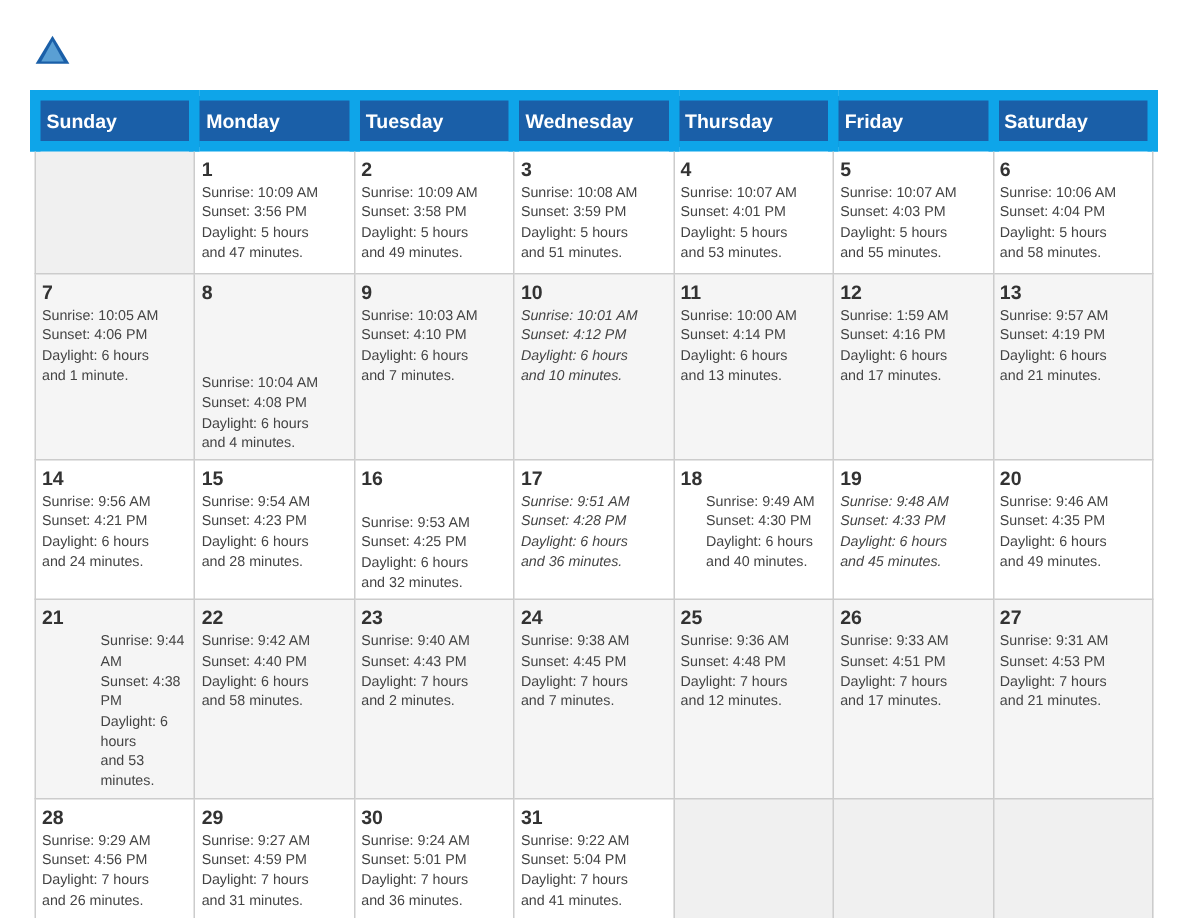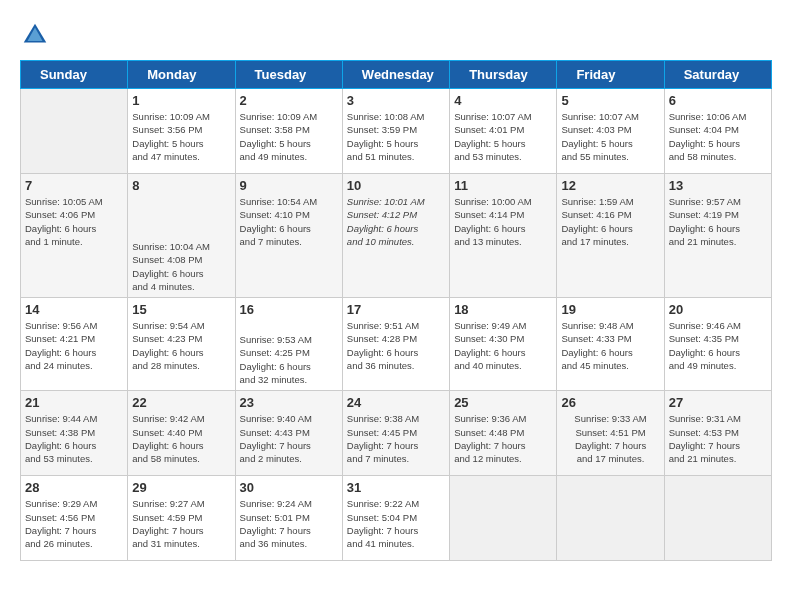--- a/index.html
+++ b/index.html
@@ -51,23 +51,23 @@
     table {
       width: 100%;
       border-collapse: collapse;
       table-layout: fixed;
     }
     th {
       background-color: #1a5fa8;
       color: #fff;
       font-size: 13px;
       font-weight: bold;
-      padding: 6px 19px;
+      padding: 6px 4px;
       text-align: left;
-      border: 1px solid #0ea5e9;
+      border: 7px solid #0ea5e9;
     }
     td {
       vertical-align: top;
       border: 1px solid #ccc;
       padding: 4px;
       font-size: 10px;
       color: #333;
       height: 85px;
       background: #fff;
     }
@@ -183,21 +183,21 @@
         </td>
         <td>
           <span class="day-number">8</span>
           <div class="day-info" style="white-space: pre-line; margin-top: 47px;">Sunrise: 10:04 AM
 Sunset: 4:08 PM
 Daylight: 6 hours
 and 4 minutes.</div>
         </td>
         <td>
           <span class="day-number">9</span>
-          <div class="day-info" style="white-space: pre-line;">Sunrise: 10:54 AM
+          <div class="day-info" style="white-space: pre-line;">Sunrise: 10:03 AM
 Sunset: 4:10 PM
 Daylight: 6 hours
 and 7 minutes.</div>
         </td>
         <td>
           <span class="day-number">10</span>
           <div class="day-info" style="white-space: pre-line; font-style: italic;">Sunrise: 10:01 AM
 Sunset: 4:12 PM
 Daylight: 6 hours
 and 10 minutes.</div>
@@ -241,51 +241,51 @@
         </td>
         <td>
           <span class="day-number">16</span>
           <div class="day-info" style="white-space: pre-line; margin-top: 16px;">Sunrise: 9:53 AM
 Sunset: 4:25 PM
 Daylight: 6 hours
 and 32 minutes.</div>
         </td>
         <td>
           <span class="day-number">17</span>
-          <div class="day-info" style="white-space: pre-line;">Sunrise: 9:51 AM
+          <div class="day-info" style="white-space: pre-line; font-style: italic;">Sunrise: 9:51 AM
 Sunset: 4:28 PM
 Daylight: 6 hours
 and 36 minutes.</div>
         </td>
         <td>
           <span class="day-number">18</span>
-          <div class="day-info" style="white-space: pre-line;">Sunrise: 9:49 AM
+          <div class="day-info" style="white-space: pre-line; margin-left: 17px;">Sunrise: 9:49 AM
 Sunset: 4:30 PM
 Daylight: 6 hours
 and 40 minutes.</div>
         </td>
         <td>
           <span class="day-number">19</span>
-          <div class="day-info" style="white-space: pre-line;">Sunrise: 9:48 AM
+          <div class="day-info" style="white-space: pre-line; font-style: italic;">Sunrise: 9:48 AM
 Sunset: 4:33 PM
 Daylight: 6 hours
 and 45 minutes.</div>
         </td>
         <td>
           <span class="day-number">20</span>
           <div class="day-info" style="white-space: pre-line;">Sunrise: 9:46 AM
 Sunset: 4:35 PM
 Daylight: 6 hours
 and 49 minutes.</div>
         </td>
       </tr>
       <tr>
         <td>
           <span class="day-number">21</span>
-          <div class="day-info" style="white-space: pre-line;">Sunrise: 9:44 AM
+          <div class="day-info" style="white-space: pre-line; margin-left: 39px;">Sunrise: 9:44 AM
 Sunset: 4:38 PM
 Daylight: 6 hours
 and 53 minutes.</div>
         </td>
         <td>
           <span class="day-number">22</span>
           <div class="day-info" style="white-space: pre-line;">Sunrise: 9:42 AM
 Sunset: 4:40 PM
 Daylight: 6 hours
 and 58 minutes.</div>
@@ -306,21 +306,21 @@
         </td>
         <td>
           <span class="day-number">25</span>
           <div class="day-info" style="white-space: pre-line;">Sunrise: 9:36 AM
 Sunset: 4:48 PM
 Daylight: 7 hours
 and 12 minutes.</div>
         </td>
         <td>
           <span class="day-number">26</span>
-          <div class="day-info" style="white-space: pre-line; text-align: center;">Sunrise: 9:33 AM
+          <div class="day-info" style="white-space: pre-line;">Sunrise: 9:33 AM
 Sunset: 4:51 PM
 Daylight: 7 hours
 and 17 minutes.</div>
         </td>
         <td>
           <span class="day-number">27</span>
           <div class="day-info" style="white-space: pre-line;">Sunrise: 9:31 AM
 Sunset: 4:53 PM
 Daylight: 7 hours
 and 21 minutes.</div>

